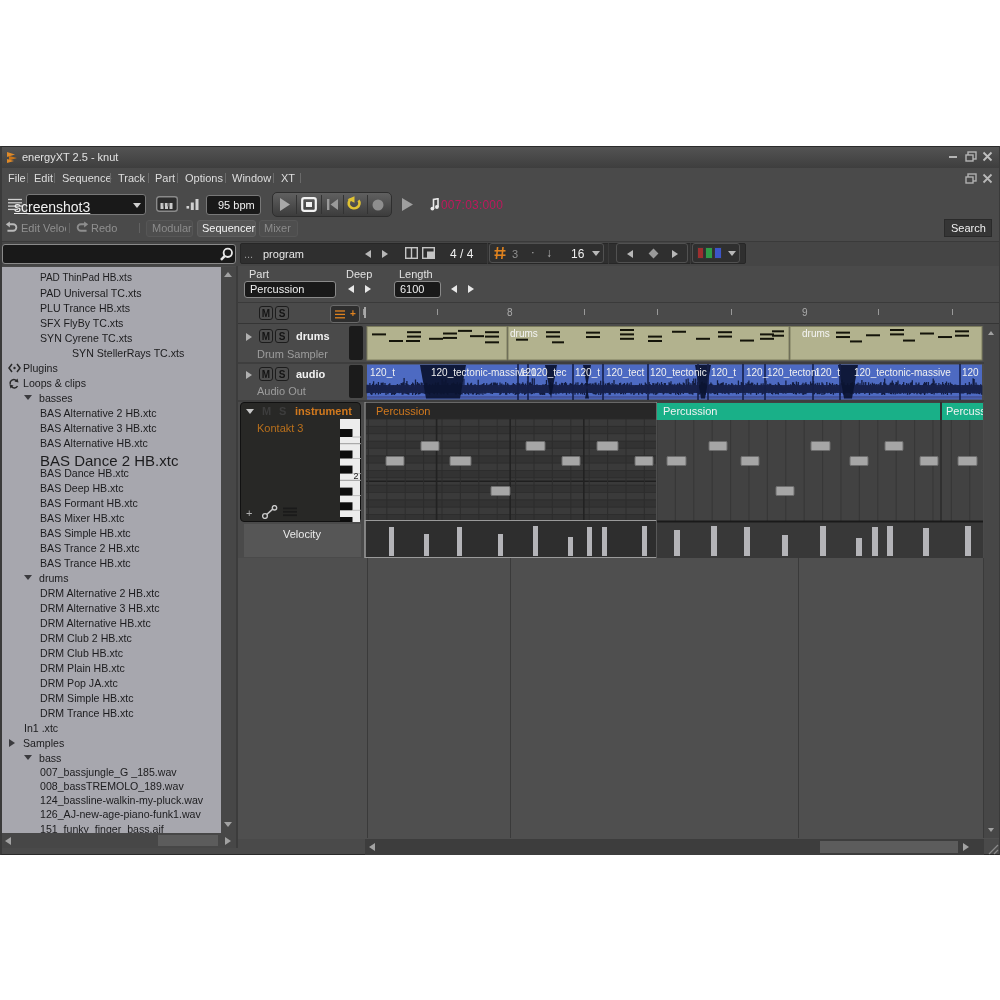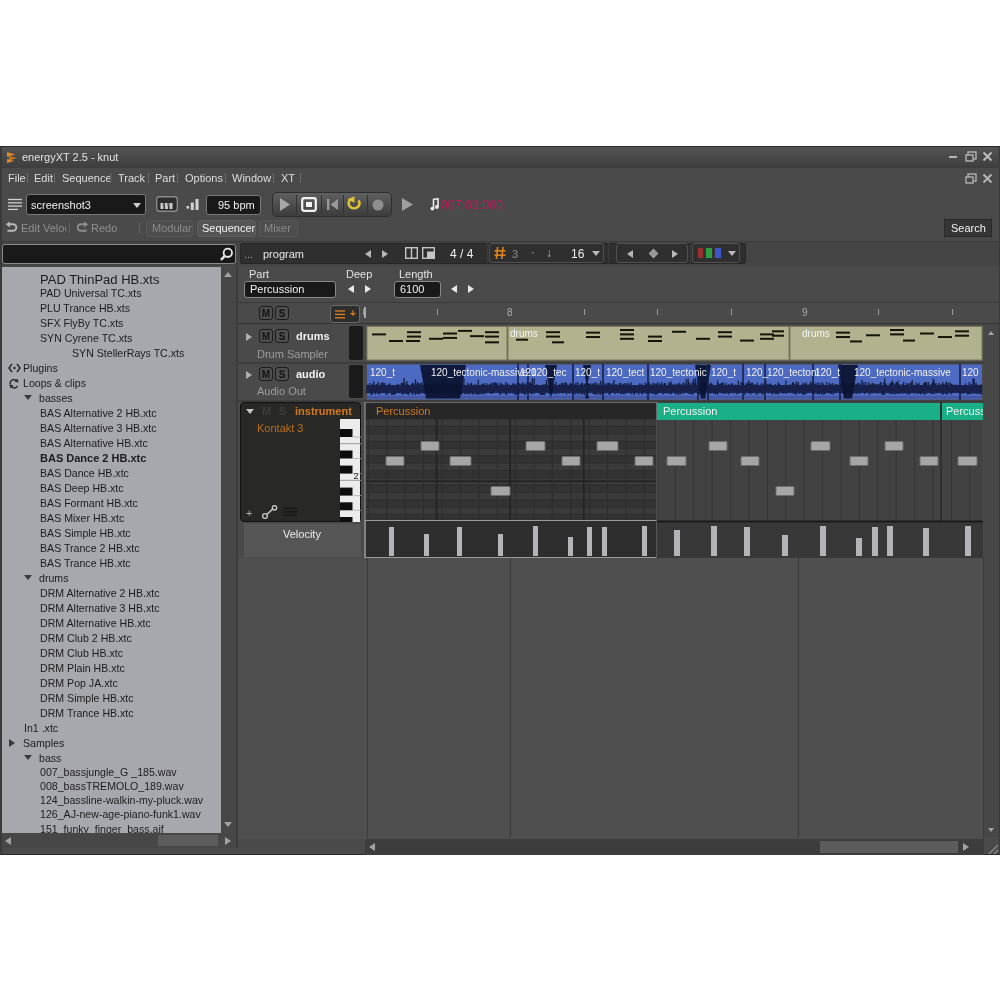--- a/index.html
+++ b/index.html
@@ -53,21 +53,21 @@
   </svg>
 <svg class="ab" style="left:8px;top:198px;" width="14" height="13" viewBox="0 0 14 13">
 <g stroke="#cfcfcf" stroke-width="1.3">
       <line x1="0" y1="1.5" x2="14" y2="1.5"></line>
       <line x1="0" y1="4.8" x2="14" y2="4.8"></line>
       <line x1="0" y1="8.1" x2="14" y2="8.1"></line>
       <line x1="0" y1="11.4" x2="10" y2="11.4"></line>
     </g>
   </svg>
 <div style="position:absolute;left:26px;top:194px;width:120px;height:21px;background:#191919;border:1px solid #787878;border-radius:3px;"></div>
-<div style="position:absolute;left:31px;top:199px;font-size:11px;color:#f0f0f0;">screenshot3</div>
+<div style="position:absolute;left:14px;top:199px;font-size:14px;color:#f0f0f0;text-decoration:underline;">screenshot3</div>
 <div style="position:absolute;left:135px;top:203px;"></div>
 <div class="tri-d" style="left:133px;top:203px;border-top-color:#cfcfcf;"></div>
 <svg class="ab" style="left:156px;top:196px;" width="22" height="16" viewBox="0 0 22 16">
 <rect x="0.7" y="0.7" width="20.6" height="14.6" rx="2.5" fill="#2d2d2d" stroke="#8a8a8a" stroke-width="1.4"></rect>
 <g fill="#cbcbcb">
       <rect x="4.5" y="7" width="3" height="6"></rect>
       <rect x="9" y="7" width="3" height="6"></rect>
       <rect x="13.5" y="7" width="3" height="6"></rect>
     </g>
 <g fill="#6a6a6a">
@@ -178,21 +178,21 @@
 <svg class="ab" style="left:648px;top:248px;" width="11" height="11" viewBox="0 0 11 11">
     <rect x="2" y="2" width="7" height="7" transform="rotate(45 5.5 5.5)" fill="#9a9a9a"></rect>
   </svg>
 <div class="tri-r" style="left:672px;top:250px;"></div>
 <div style="position:absolute;left:690px;top:243px;width:1px;height:21px;background:#3a3a3a;"></div>
 <div style="position:absolute;left:697px;top:247px;width:7px;height:12px;background:#9c2f2f;border:1px solid #333;"></div>
 <div style="position:absolute;left:705px;top:247px;width:8px;height:12px;background:#2f9c48;border:1px solid #333;"></div>
 <div style="position:absolute;left:714px;top:247px;width:8px;height:12px;background:#3c55c8;border:1px solid #333;"></div>
 <div class="tri-d" style="left:728px;top:251px;"></div>
 <div style="position:absolute;left:2px;top:267px;width:219px;height:566px;background:#a7a7ae;"></div>
-<div style="position:absolute;left:40px;top:271.6px;font-size:13px;color:#1c1c1e;white-space:nowrap;">PAD ThinPad HB.xts</div>
+<div style="position:absolute;left:40px;top:271.6px;font-size:10px;color:#1c1c1e;white-space:nowrap;">PAD ThinPad HB.xts</div>
 <div style="position:absolute;left:40px;top:286.6px;font-size:10.6px;color:#1c1c1e;white-space:nowrap;">PAD Universal TC.xts</div>
 <div style="position:absolute;left:40px;top:301.6px;font-size:10.6px;color:#1c1c1e;white-space:nowrap;">PLU Trance HB.xts</div>
 <div style="position:absolute;left:40px;top:316.6px;font-size:10.6px;color:#1c1c1e;white-space:nowrap;">SFX FlyBy TC.xts</div>
 <div style="position:absolute;left:40px;top:331.6px;font-size:10.6px;color:#1c1c1e;white-space:nowrap;">SYN Cyrene TC.xts</div>
 <div style="position:absolute;left:40px;top:346.6px;font-size:10.6px;color:#1c1c1e;white-space:nowrap;margin-left:32px;">SYN StellerRays TC.xts</div>
 <svg class="ab" style="left:8px;top:362.6px;" width="13" height="10" viewBox="0 0 13 10">
     <path d="M4 1 L1 5 L4 9 M9 1 L12 5 L9 9" fill="none" stroke="#2a2a2a" stroke-width="1.5"></path>
     <circle cx="6.5" cy="5" r="1.2" fill="#2a2a2a"></circle>
   </svg>
 <div style="position:absolute;left:23px;top:361.6px;font-size:10.6px;color:#1c1c1e;white-space:nowrap;">Plugins</div>
@@ -201,21 +201,21 @@
     <path d="M9.5 8 A3.5 3.5 0 0 1 3.5 8.5" fill="none" stroke="#2a2a2a" stroke-width="1.4"></path>
     <path d="M9.5 0.5 L10.5 4.5 L6.5 3.5 Z" fill="#2a2a2a"></path>
     <path d="M2.5 10.5 L1.5 6.5 L5.5 7.5 Z" fill="#2a2a2a"></path>
   </svg>
 <div style="position:absolute;left:23px;top:376.6px;font-size:10.6px;color:#1c1c1e;white-space:nowrap;">Loops &amp; clips</div>
 <div class="tri-d" style="left:24px;top:394.6px;border-top-color:#3a3a3e;"></div>
 <div style="position:absolute;left:39px;top:391.6px;font-size:10.6px;color:#1c1c1e;white-space:nowrap;">basses</div>
 <div style="position:absolute;left:40px;top:406.6px;font-size:10.6px;color:#1c1c1e;white-space:nowrap;">BAS Alternative 2 HB.xtc</div>
 <div style="position:absolute;left:40px;top:421.6px;font-size:10.6px;color:#1c1c1e;white-space:nowrap;">BAS Alternative 3 HB.xtc</div>
 <div style="position:absolute;left:40px;top:436.6px;font-size:10.6px;color:#1c1c1e;white-space:nowrap;">BAS Alternative HB.xtc</div>
-<div style="position:absolute;left:40px;top:451.6px;font-size:11px;color:#1c1c1e;white-space:nowrap;font-weight:bold;">BAS Dance 2 HB.xtc</div>
+<div style="position:absolute;left:40px;top:451.6px;font-size:15px;color:#1c1c1e;white-space:nowrap;">BAS Dance 2 HB.xtc</div>
 <div style="position:absolute;left:40px;top:466.6px;font-size:10.6px;color:#1c1c1e;white-space:nowrap;">BAS Dance HB.xtc</div>
 <div style="position:absolute;left:40px;top:481.6px;font-size:10.6px;color:#1c1c1e;white-space:nowrap;">BAS Deep HB.xtc</div>
 <div style="position:absolute;left:40px;top:496.6px;font-size:10.6px;color:#1c1c1e;white-space:nowrap;">BAS Formant HB.xtc</div>
 <div style="position:absolute;left:40px;top:511.6px;font-size:10.6px;color:#1c1c1e;white-space:nowrap;">BAS Mixer HB.xtc</div>
 <div style="position:absolute;left:40px;top:526.6px;font-size:10.6px;color:#1c1c1e;white-space:nowrap;">BAS Simple HB.xtc</div>
 <div style="position:absolute;left:40px;top:541.6px;font-size:10.6px;color:#1c1c1e;white-space:nowrap;">BAS Trance 2 HB.xtc</div>
 <div style="position:absolute;left:40px;top:556.6px;font-size:10.6px;color:#1c1c1e;white-space:nowrap;">BAS Trance HB.xtc</div>
 <div class="tri-d" style="left:24px;top:574.6px;border-top-color:#3a3a3e;"></div>
 <div style="position:absolute;left:39px;top:571.6px;font-size:10.6px;color:#1c1c1e;white-space:nowrap;">drums</div>
 <div style="position:absolute;left:40px;top:586.6px;font-size:10.6px;color:#1c1c1e;white-space:nowrap;">DRM Alternative 2 HB.xtc</div>

